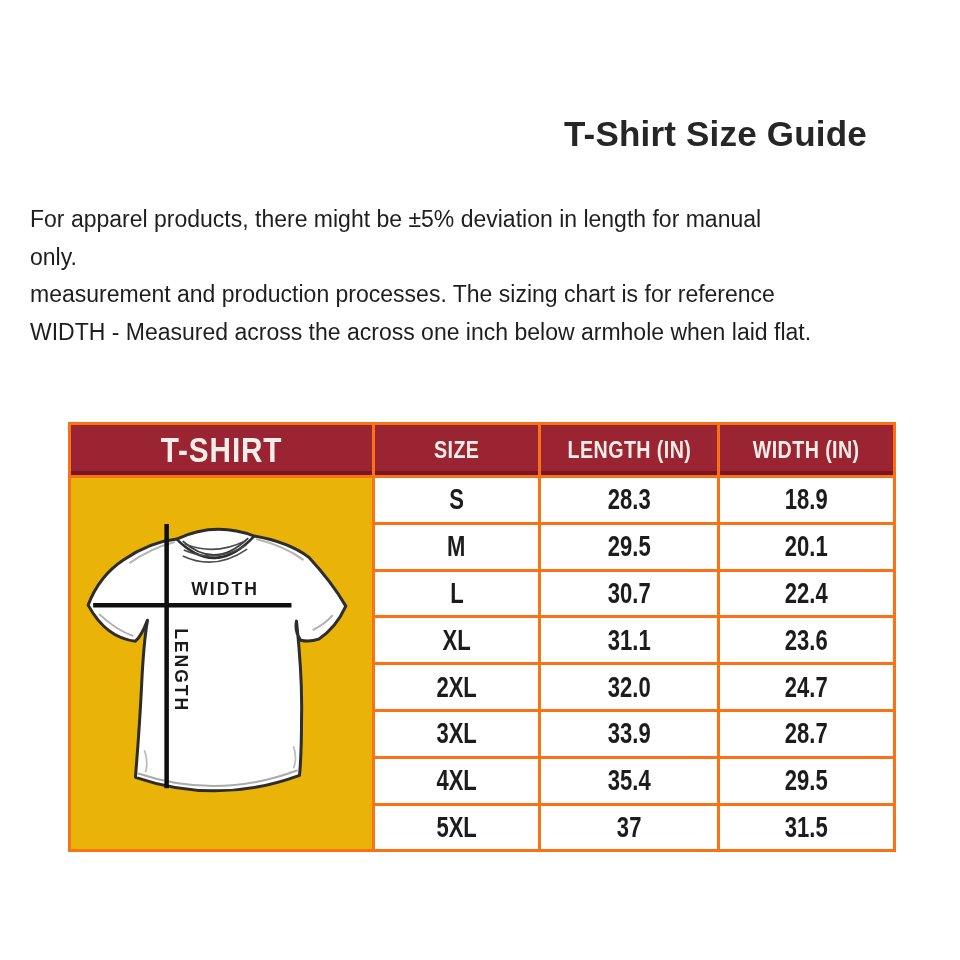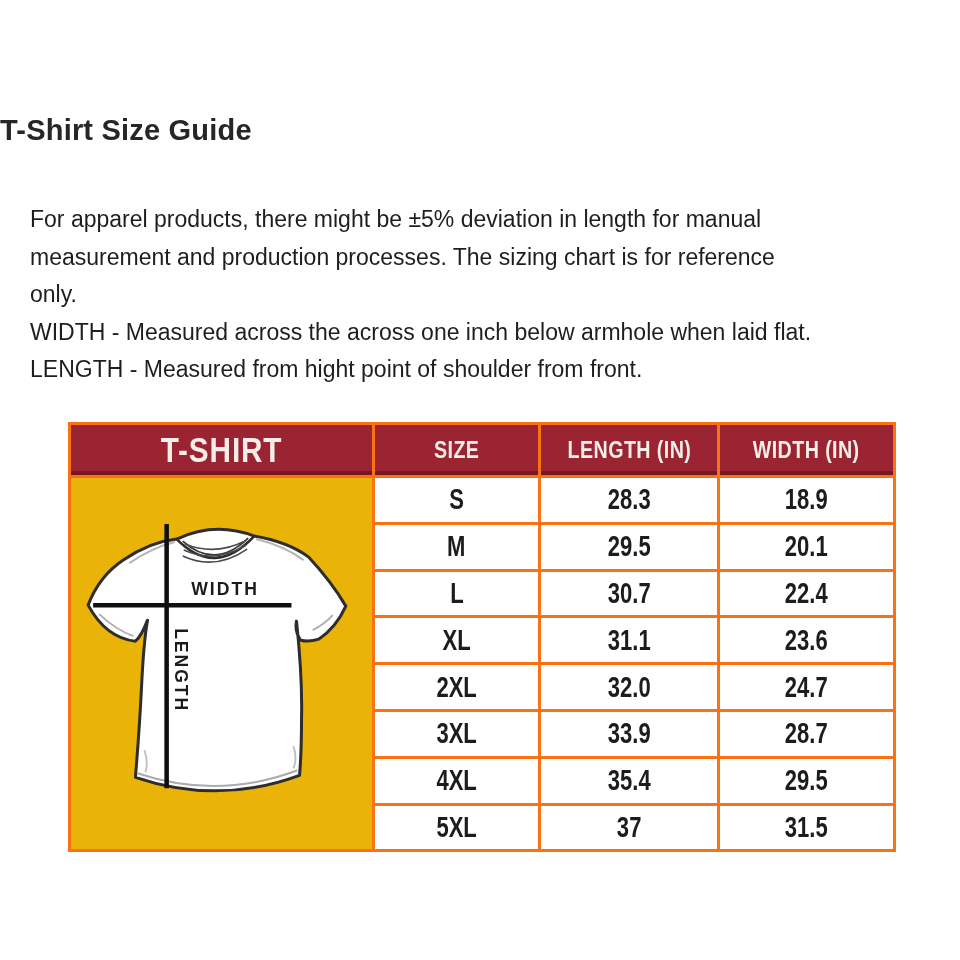--- a/index.html
+++ b/index.html
@@ -5,22 +5,22 @@
   html,body{margin:0;padding:0;background:#ffffff;}
   .page{
     position:relative;
     width:960px;height:960px;
     background:#ffffff;
     font-family:"Liberation Sans",sans-serif;
     overflow:hidden;
   }
   .title{
     position:absolute;top:114px;left:0;width:867px;
-    text-align:left;
-    font-size:29px;font-weight:700;color:#262626;
+    text-align:right;
+    font-size:35px;font-weight:700;color:#262626;
     letter-spacing:.2px;
   }
   .intro{
     position:absolute;top:201px;left:30px;width:910px;
     font-size:23px;color:#1e1e1e;
   }
   .intro .line{
     line-height:37.6px;white-space:nowrap;
   }
   table.size-table{
@@ -61,24 +61,23 @@
 </style>
 </head>
 <body>
 
 <div class="page">
 
   <div class="title">T-Shirt Size Guide</div>
 
   <div class="intro">
     <div class="line">For apparel products, there might be ±5% deviation in length for manual</div>
+    <div class="line">only.</div>
     <div class="line">measurement and production processes. The sizing chart is for reference</div>
-    <div class="line">only.</div>
     <div class="line">WIDTH - Measured across the across one inch below armhole when laid flat.</div>
-    <div class="line">LENGTH - Measured from hight point of shoulder from front.</div>
   </div>
 
   <table class="size-table">
     <colgroup>
       <col style="width:304px">
       <col style="width:166px">
       <col style="width:179px">
       <col style="width:176px">
     </colgroup>
     <thead>

